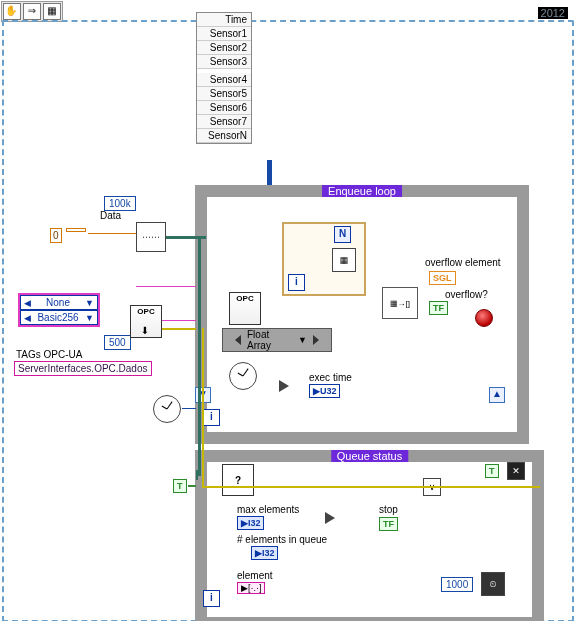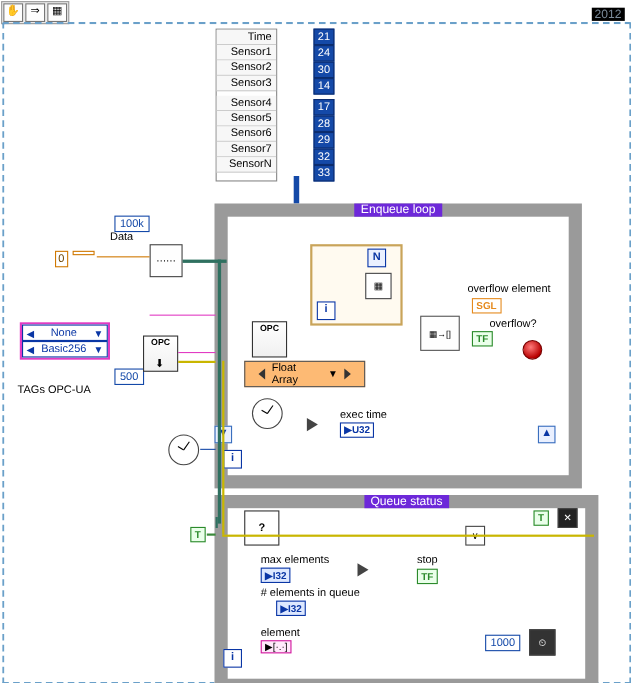--- a/index.html
+++ b/index.html
@@ -51,23 +51,22 @@
   border: 1px solid #777;
   background: #fdfdfd;
   font-size: 10px;
   line-height: 13px;
   text-align: center;
   cursor: pointer;
 }
 .sensor-table {
   position: absolute;
   left: 196px;
-  top: 26px;
-  display: flex;
-  gap: 32px;
+  top: 12px;
+  display: flex;
 }
 .sensor-labels {
   border: 1px solid #888;
 }
 .sensor-labels .cell {
   width: 50px;
   height: 13px;
   line-height: 13px;
   text-align: right;
   padding-right: 4px;
@@ -258,21 +257,21 @@
   position: absolute;
   border: 2px solid #777;
   background: #fff;
 }
 .case-header {
   position: absolute;
   top: -2px;
   left: 50%;
   transform: translateX(-50%);
   border: 1px solid #555;
-  background: #fdba74;
+  background: #a3a3a3;
   padding: 0 12px;
   font-size: 10px;
   display: flex;
   gap: 6px;
   align-items: center;
 }
 .case-header .tri-l, .case-header .tri-r {
   width: 0; height: 0;
   border-top: 5px solid transparent;
   border-bottom: 5px solid transparent;
@@ -365,32 +364,20 @@
       <div class="cell">Sensor1</div>
       <div class="cell">Sensor2</div>
       <div class="cell">Sensor3</div>
       <div class="sensor-gap"></div>
       <div class="cell">Sensor4</div>
       <div class="cell">Sensor5</div>
       <div class="cell">Sensor6</div>
       <div class="cell">Sensor7</div>
       <div class="cell">SensorN</div>
     </div>
-    <div class="sensor-vals">
-      <div class="vcell">21</div>
-      <div class="vcell">24</div>
-      <div class="vcell">30</div>
-      <div class="vcell">14</div>
-      <div class="sensor-gap"></div>
-      <div class="vcell">17</div>
-      <div class="vcell">28</div>
-      <div class="vcell">29</div>
-      <div class="vcell">32</div>
-      <div class="vcell">33</div>
-    </div>
   </div>
 
   <div class="numbox" style="left:104px; top:196px;">100k</div>
   <div class="label" style="left:100px; top:210px;">Data</div>
 
   <div class="numbox orange" style="left:50px; top:228px; padding:1px 2px;">0</div>
   <div class="numbox orange" style="left:66px; top:228px; width:10px;"></div>
 
   <div class="node" style="left:136px; top:222px;">
     <span>⋯⋯</span>
@@ -411,20 +398,21 @@
   </div>
 
   <div class="numbox" style="left:104px; top:335px;">500</div>
 
   <div class="opc-node" style="left:130px; top:305px;">
     <span>OPC</span>
   </div>
   <div style="position:absolute; left:130px; top:325px; width:30px; text-align:center; font-size:10px;">⬇</div>
 
   <div class="label" style="left:16px; top:349px;">TAGs OPC-UA</div>
+  <div class="magentabox" style="left:14px; top:361px;">ServerInterfaces.OPC.Dados</div>
 
   <div class="clock" style="left:153px; top:395px;"></div>
 
   <div class="wire bl2 v" style="left:267px; top:160px; width:5px; height:58px;"></div>
 
   <div class="loop-frame" style="left:195px; top:185px; width:310px; height:235px;">
     <div class="loop-title">Enqueue loop</div>
 
     <div class="forloop" style="left:75px; top:25px; width:80px; height:70px;">
       <div class="n-term" style="left:50px; top:2px;">N</div>

